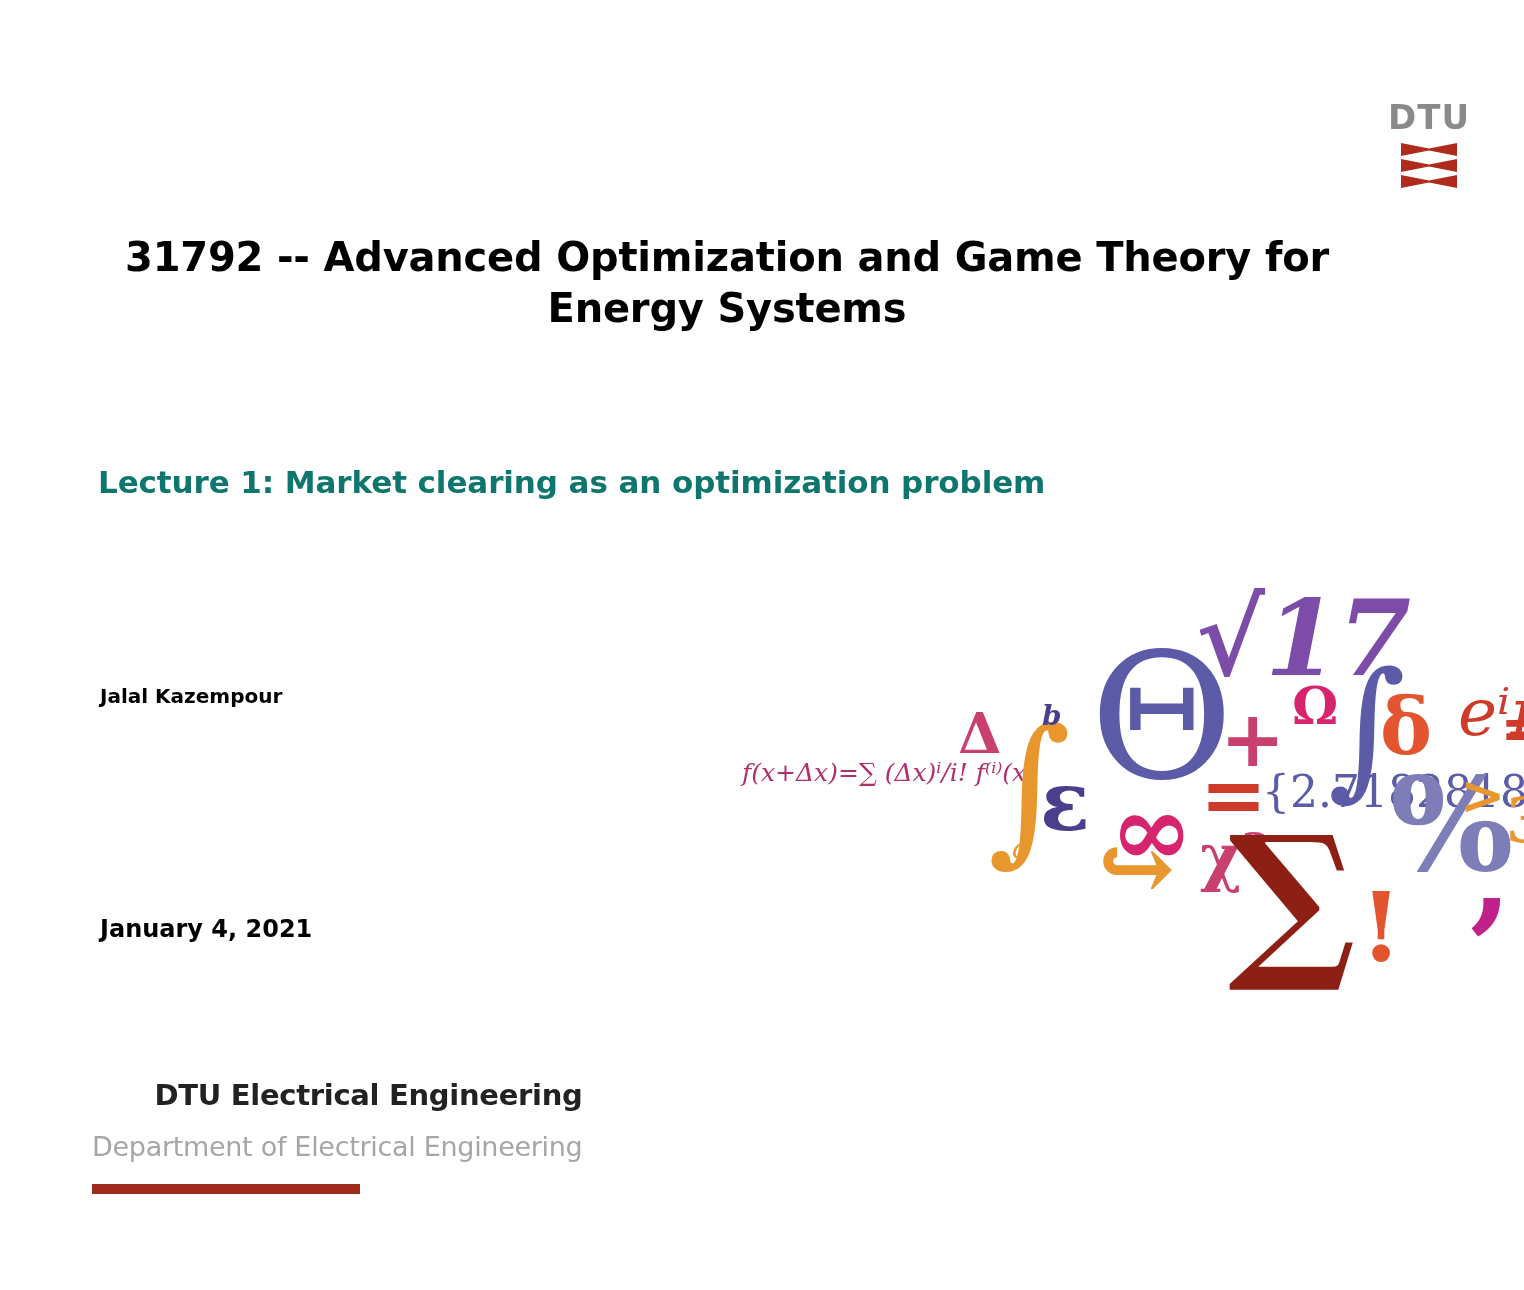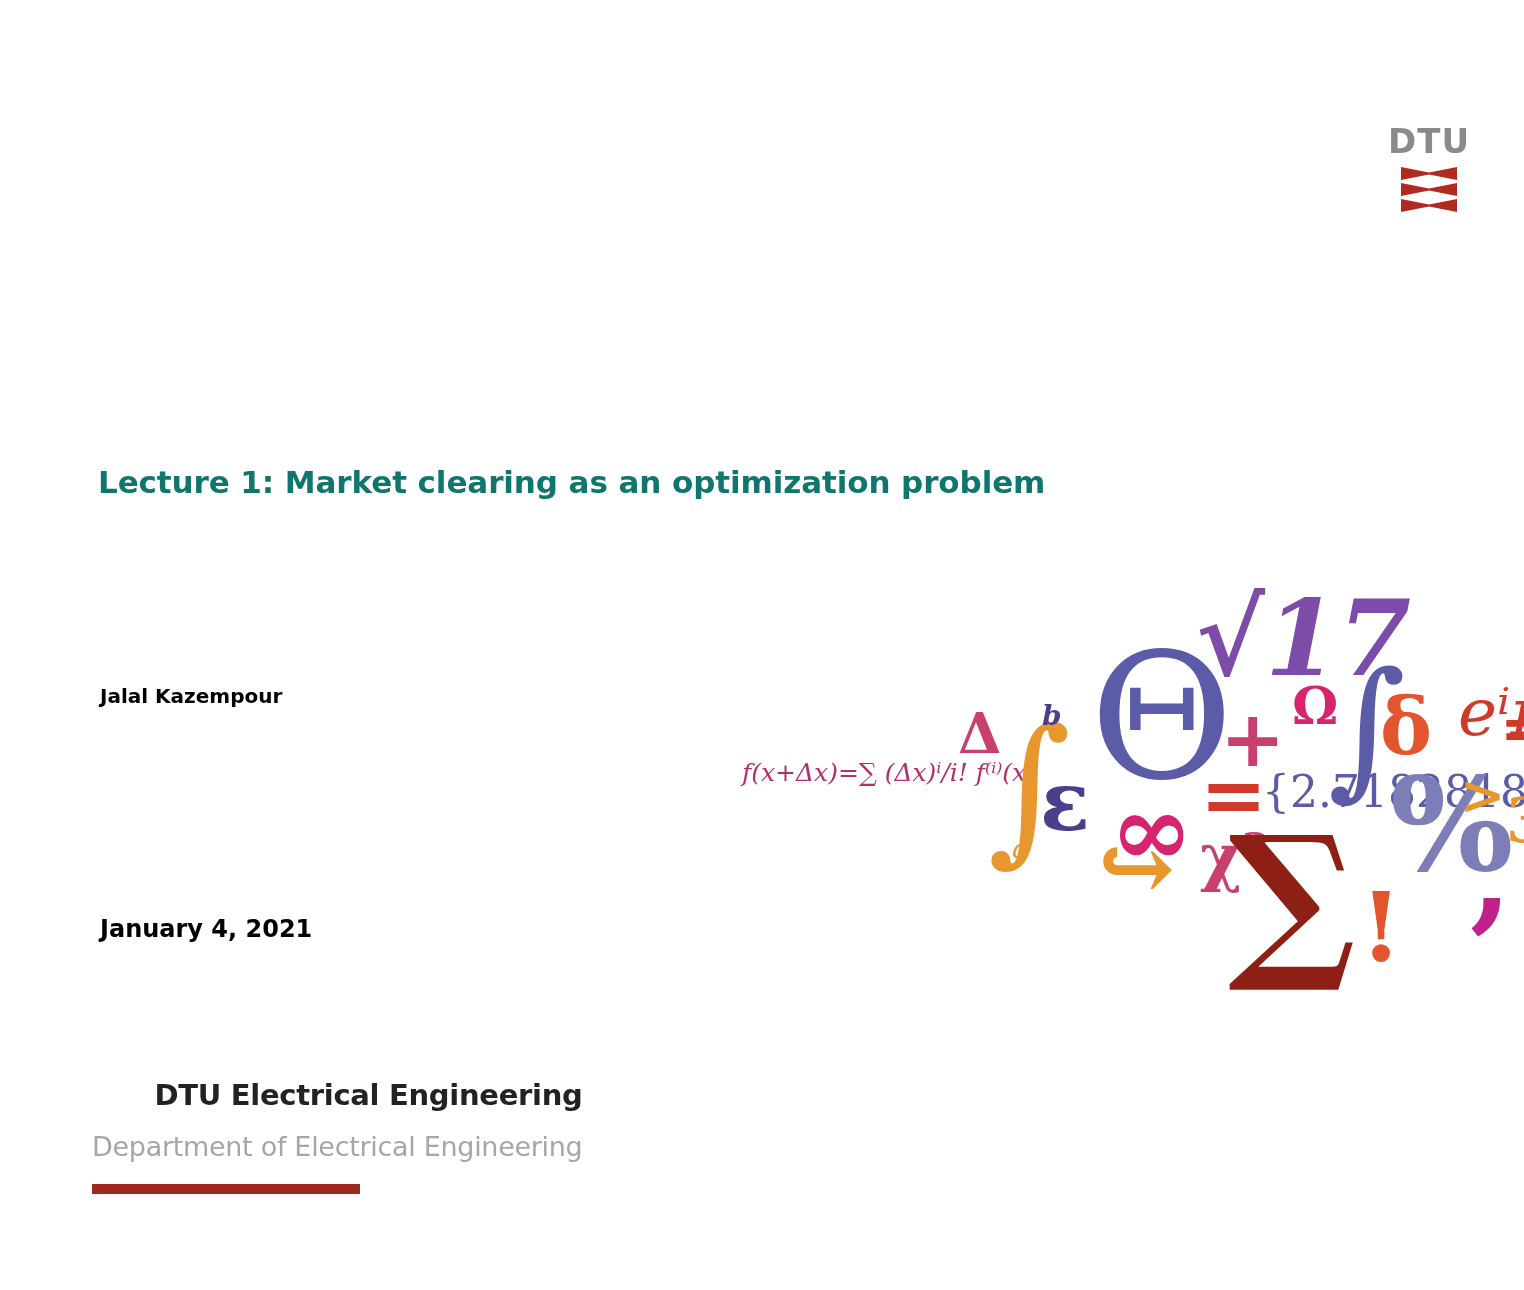--- a/index.html
+++ b/index.html
@@ -26,21 +26,20 @@
     width: 86px;
     text-align: center;
   }
   .dtu-logo-text {
     font-family: "DejaVu Sans", sans-serif;
     font-size: 34px;
     font-weight: 700;
     letter-spacing: 1px;
     color: #8a8a8a;
     line-height: 1;
-    margin-top: 24px;
   }
   .dtu-marks {
     margin-top: 9px;
     display: flex;
     flex-direction: column;
     align-items: center;
     gap: 3px;
   }
   .dtu-mark {
     width: 56px;
@@ -257,20 +256,21 @@
 
   <div class="dtu-logo">
     <div class="dtu-logo-text">DTU</div>
     <div class="dtu-marks">
       <div class="dtu-mark"></div>
       <div class="dtu-mark"></div>
       <div class="dtu-mark"></div>
     </div>
   </div>
 
+  <div class="course-title">31792 -- Advanced Optimization and Game Theory for Energy Systems</div>
   <div class="lecture-title">Lecture 1: Market clearing as an optimization problem</div>
   <div class="author">Jalal Kazempour</div>
   <div class="date">January 4, 2021</div>
 
   <div class="math-art">
     <span class="m-taylor">f(x+Δx)=∑ (Δx)ⁱ/i! f⁽ⁱ⁾(x)</span>
     <span class="m-delta">Δ</span>
     <span class="m-int1">∫</span>
     <span class="m-ab-a">a</span>
     <span class="m-ab-b">b</span>

